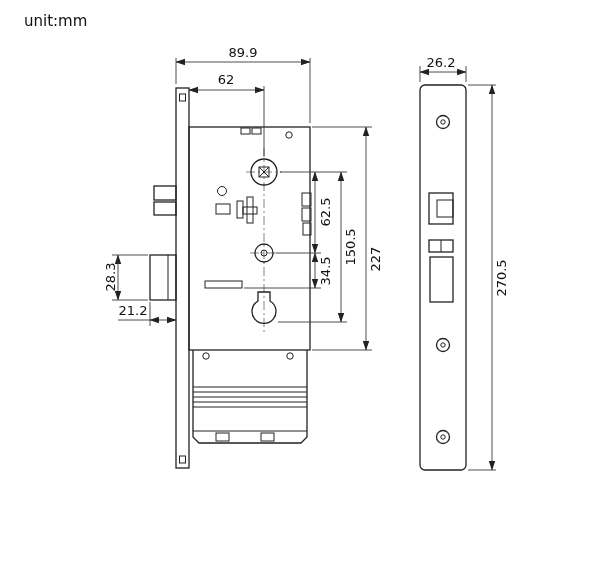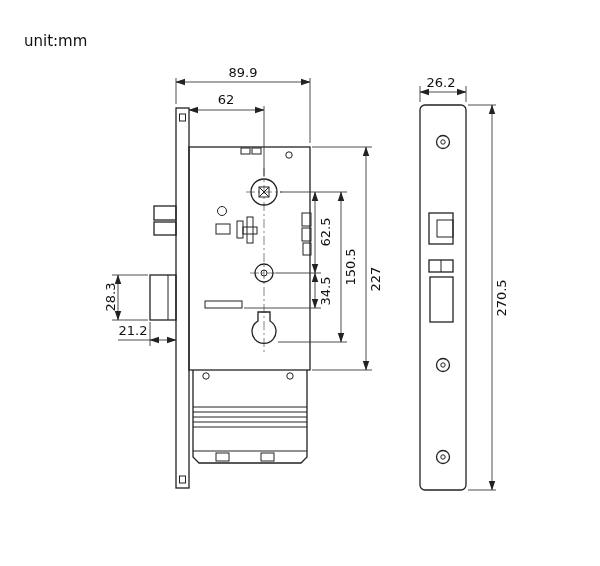--- a/index.html
+++ b/index.html
@@ -1,17 +1,17 @@
 <!DOCTYPE html>
 <html><head>
 <meta charset="utf-8">
 <style>
   html,body{margin:0;padding:0;background:#ffffff;}
   .canvas{position:relative;width:600px;height:528px;background:#fff;overflow:hidden;
-          font-family:"DejaVu Sans",sans-serif;margin-top:20px;}
+          font-family:"DejaVu Sans",sans-serif;}
   svg{display:block}
   .o{fill:none;stroke:#222;stroke-width:1.3}
   .o2{fill:none;stroke:#222;stroke-width:1}
   .t{fill:none;stroke:#3a3a3a;stroke-width:0.9}
   .cl{fill:none;stroke:#666;stroke-width:0.8;stroke-dasharray:9 3 2 3}
   .dtx{font:13px "DejaVu Sans",sans-serif;fill:#111}
   .lbl{font:15px "DejaVu Sans",sans-serif;fill:#111}
 </style>
 </head>
 <body>

